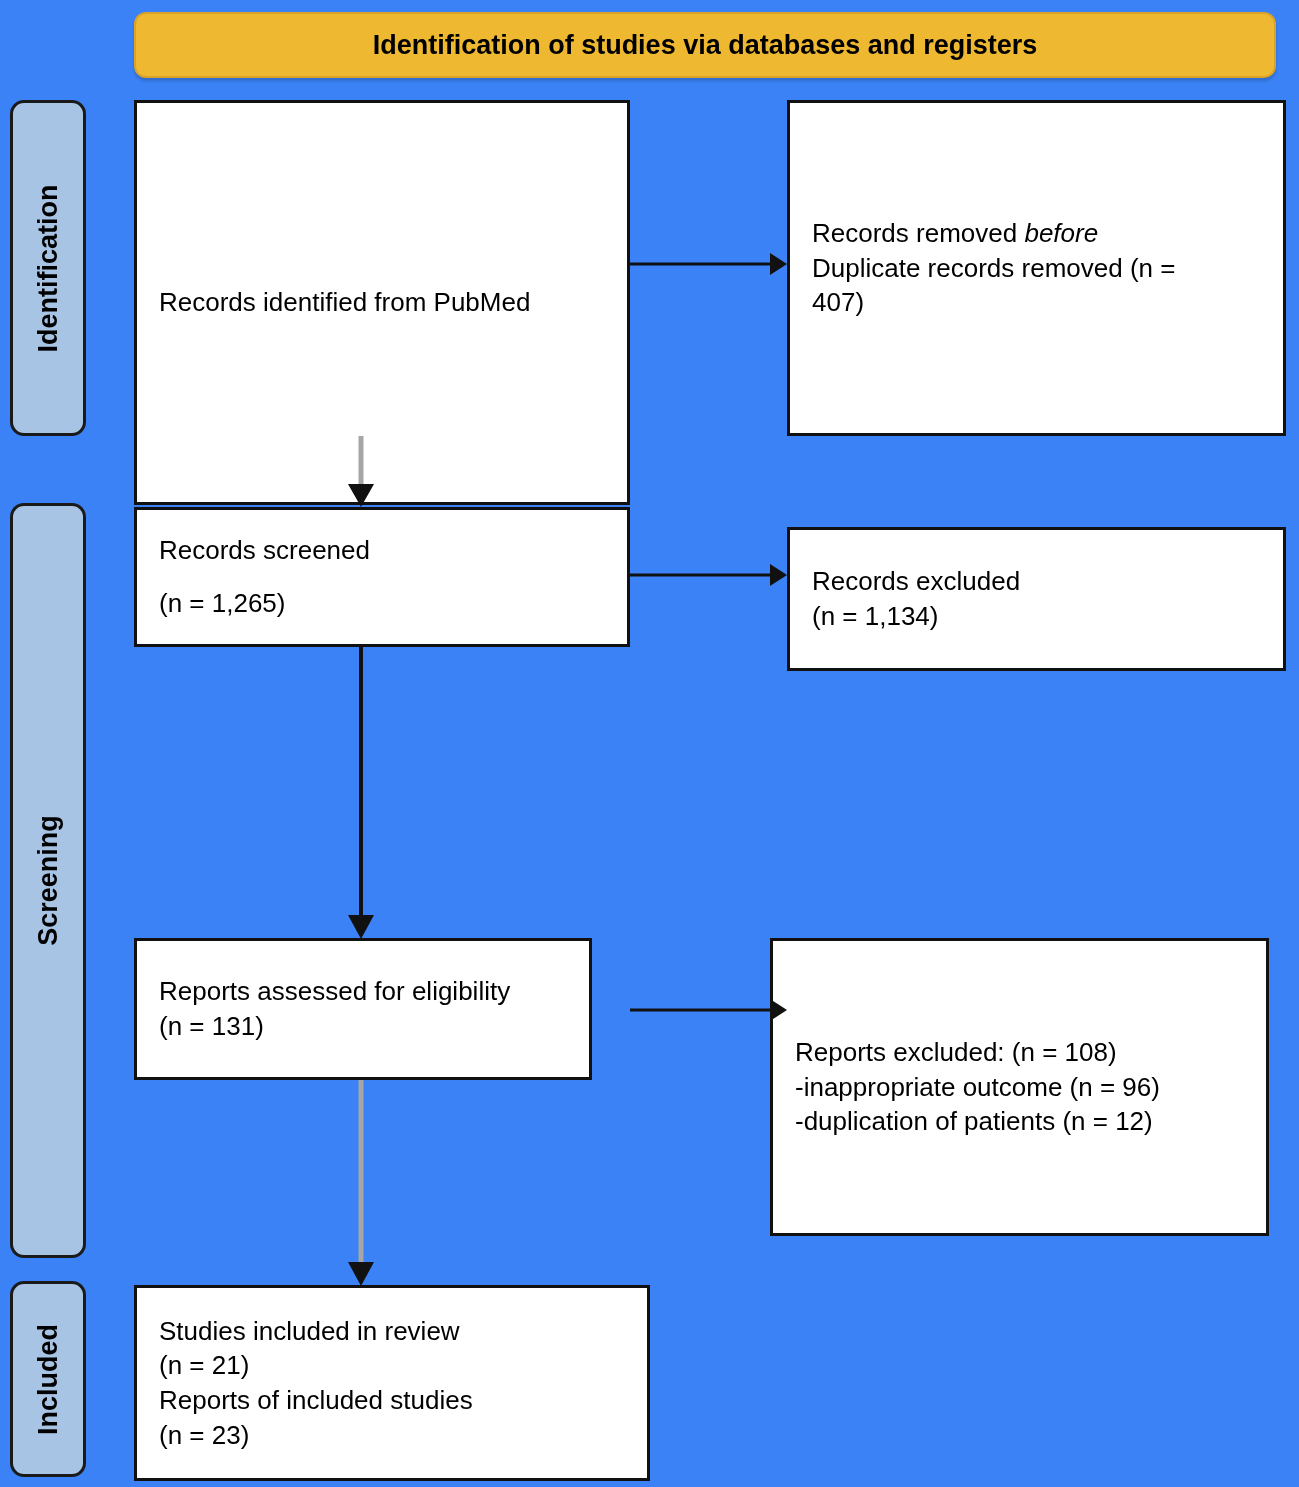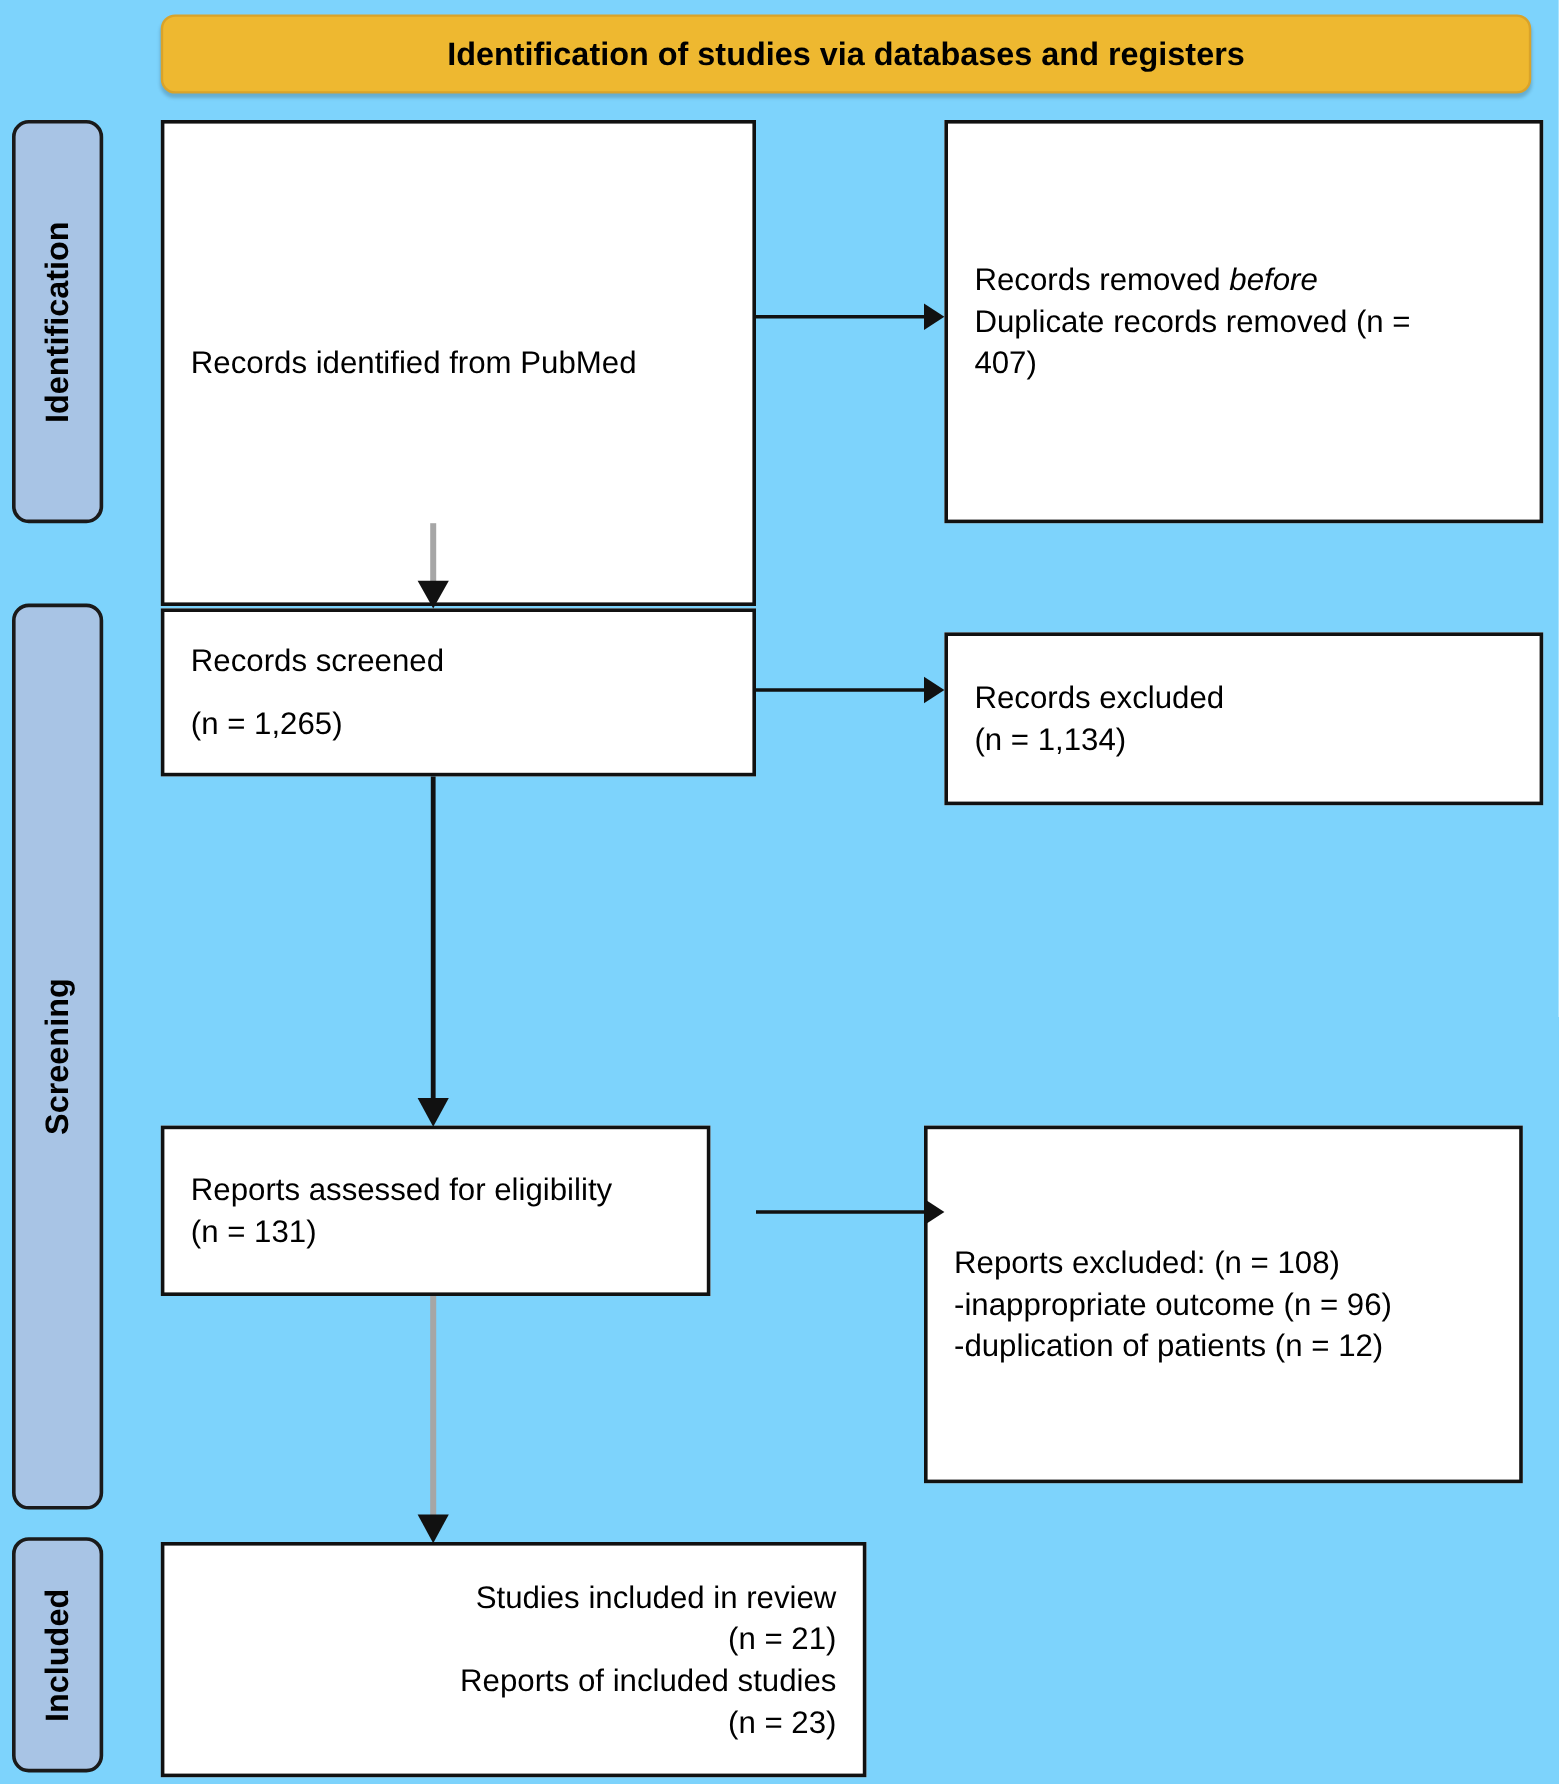--- a/index.html
+++ b/index.html
@@ -8,21 +8,21 @@
     background: #ffffff;
   }
   body {
     font-family: "Liberation Sans", sans-serif;
   }
 
   #diagram {
     position: relative;
     width: 1299px;
     height: 1487px;
-    background: #7dd3fc;
+    background: #3b82f6;
     overflow: hidden;
   }
 
   
   .stage-bar {
     position: absolute;
     background: #a8c4e5;
     border: 3px solid #1a1a1a;
     border-radius: 14px;
     box-sizing: border-box;
@@ -84,21 +84,21 @@
     white-space: nowrap;
   }
   .flow-box .line em { font-style: italic; }
 
   #box-identified        { left: 134px; top: 100px;  width: 496px; height: 405px; }
   #box-removed           { left: 787px; top: 100px;  width: 499px; height: 336px; }
   #box-screened          { left: 134px; top: 507px;  width: 496px; height: 140px; gap: 18px; }
   #box-records-excluded  { left: 787px; top: 503px;  width: 499px; height: 144px; margin-top: 24px; }
   #box-eligibility       { left: 134px; top: 938px;  width: 458px; height: 142px; }
   #box-reports-excluded  { left: 770px; top: 938px;  width: 499px; height: 298px; }
-  #box-included          { left: 134px; top: 1285px; width: 588px; height: 196px; text-align: right; }
+  #box-included          { left: 134px; top: 1285px; width: 516px; height: 196px; }
 
   
   .connector { position: absolute; }
   .connector svg { display: block; overflow: visible; }
 </style>
 </head>
 <body>
 
 <div id="diagram">
 

